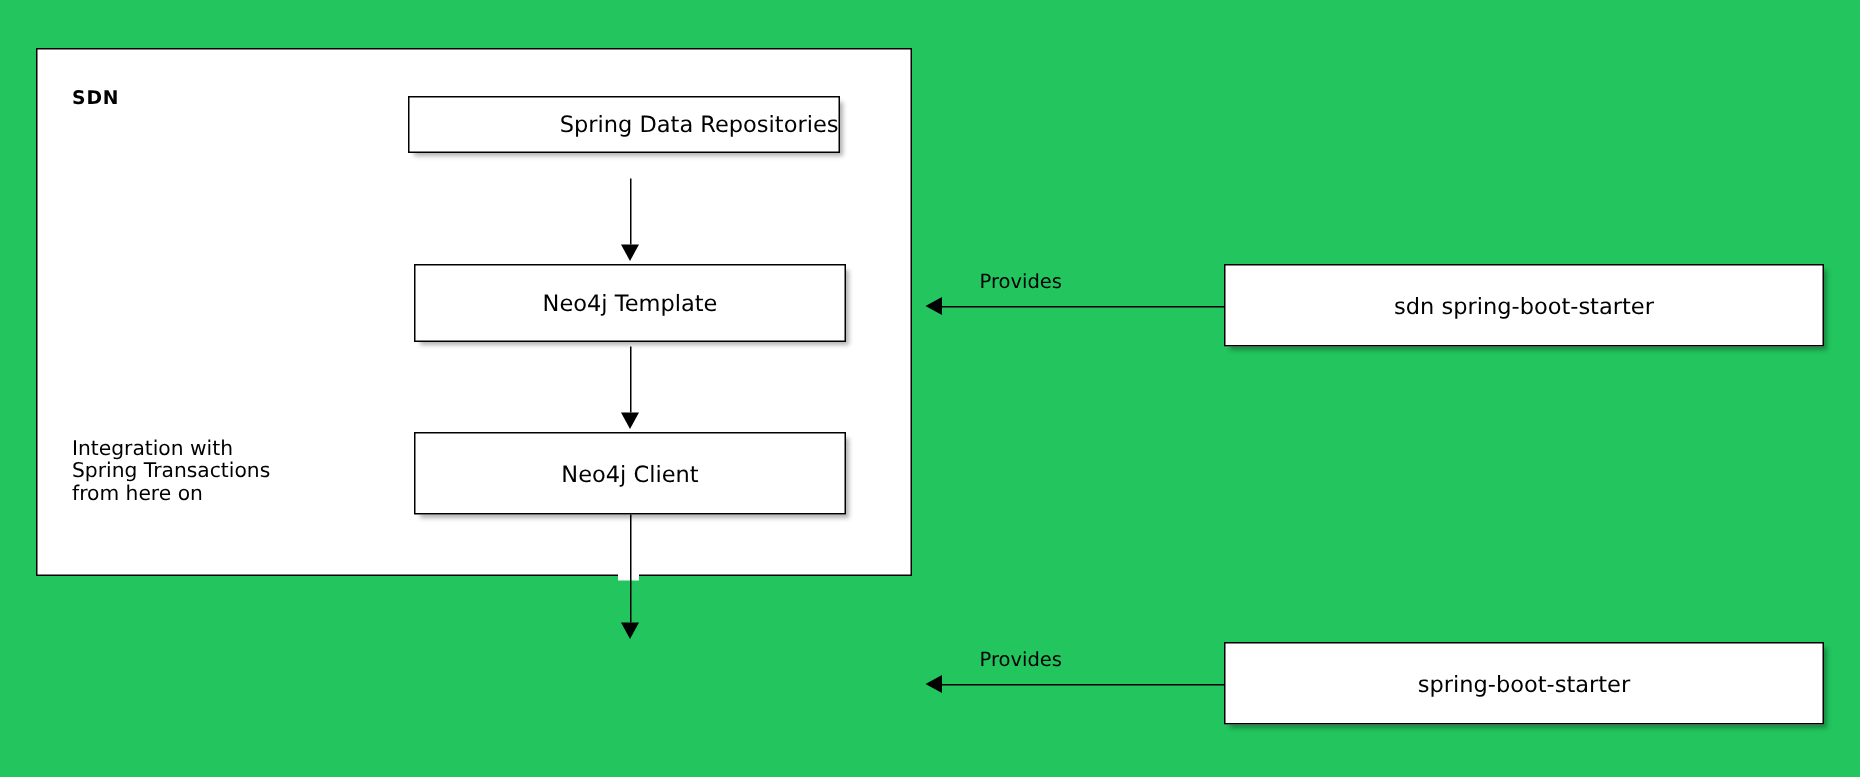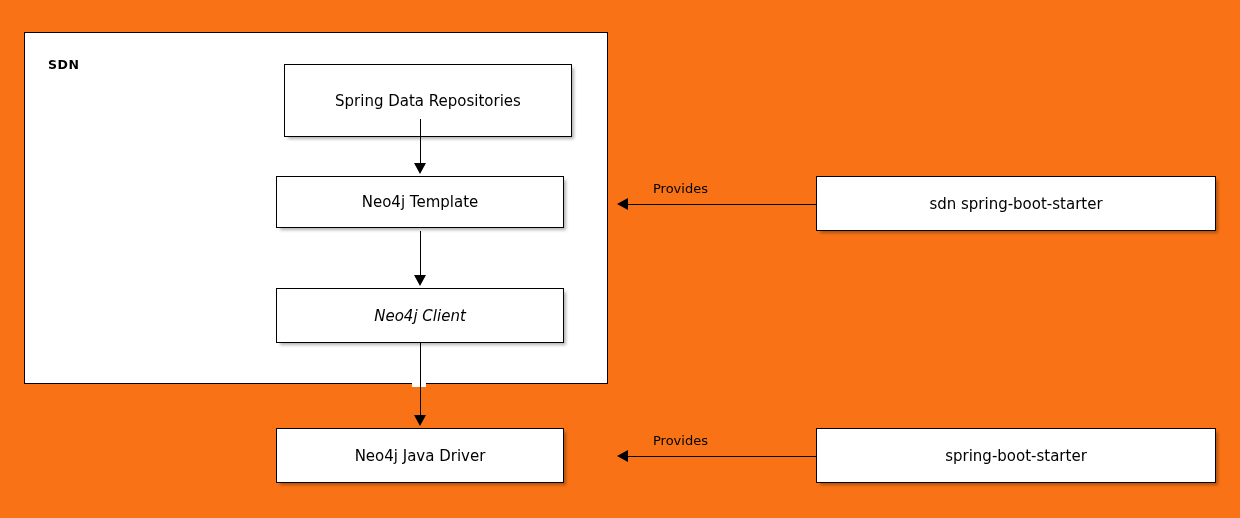--- a/index.html
+++ b/index.html
@@ -10,21 +10,21 @@
   body {
     font-family: "DejaVu Sans", sans-serif;
     width: 1240px;
     height: 518px;
     overflow: hidden;
   }
   #canvas {
     position: relative;
     width: 1240px;
     height: 518px;
-    background: #f97316;
+    background: #22c55e;
   }
 
   
   .group-box {
     position: absolute;
     background: #ffffff;
     box-sizing: border-box;
     border: 1.6px solid #000000;
   }
   .group-label {
@@ -105,44 +105,44 @@
 <body>
 
 <div id="canvas">
 
   <div class="group-box" style="left:24px; top:32px; width:584px; height:352px;"></div>
 
   <div class="border-gap" style="left:412px; top:379px; width:14px; height:8px;"></div>
 
   <div class="group-label" style="left:48px; top:57px;">SDN</div>
 
-  <div class="node" style="left:284px; top:64px; width:288px; height:73px;">
+  <div class="node" style="left:272px; top:64px; width:288px; height:38px;justify-content:flex-end;">
     <span>Spring Data Repositories</span>
   </div>
 
   <div class="node" style="left:276px; top:176px; width:288px; height:52px;">
     <span>Neo4j Template</span>
   </div>
 
-  <div class="node" style="left:276px; top:288px; width:288px; height:55px;font-style:italic;">
+  <div class="node" style="left:276px; top:288px; width:288px; height:55px;">
     <span>Neo4j Client</span>
   </div>
 
-  <div class="node" style="left:276px; top:428px; width:288px; height:55px;">
-    <span>Neo4j Java Driver</span>
-  </div>
 
   <div class="node" style="left:816px; top:176px; width:400px; height:55px;">
     <span>sdn spring-boot-starter</span>
   </div>
 
   <div class="node" style="left:816px; top:428px; width:400px; height:55px;">
     <span>spring-boot-starter</span>
   </div>
 
+  <div class="note" style="left:48px; top:292px;">Integration with
+Spring Transactions
+from here on</div>
 
   <div class="edge-v" style="left:420px; top:119px; height:44px;"></div>
   <div class="arrowhead-down" style="left:414px; top:163px;"></div>
 
   <div class="edge-v" style="left:420px; top:231px; height:44px;"></div>
   <div class="arrowhead-down" style="left:414px; top:275px;"></div>
 
   <div class="edge-v" style="left:420px; top:343px; height:72px;"></div>
   <div class="arrowhead-down" style="left:414px; top:415px;"></div>
 

